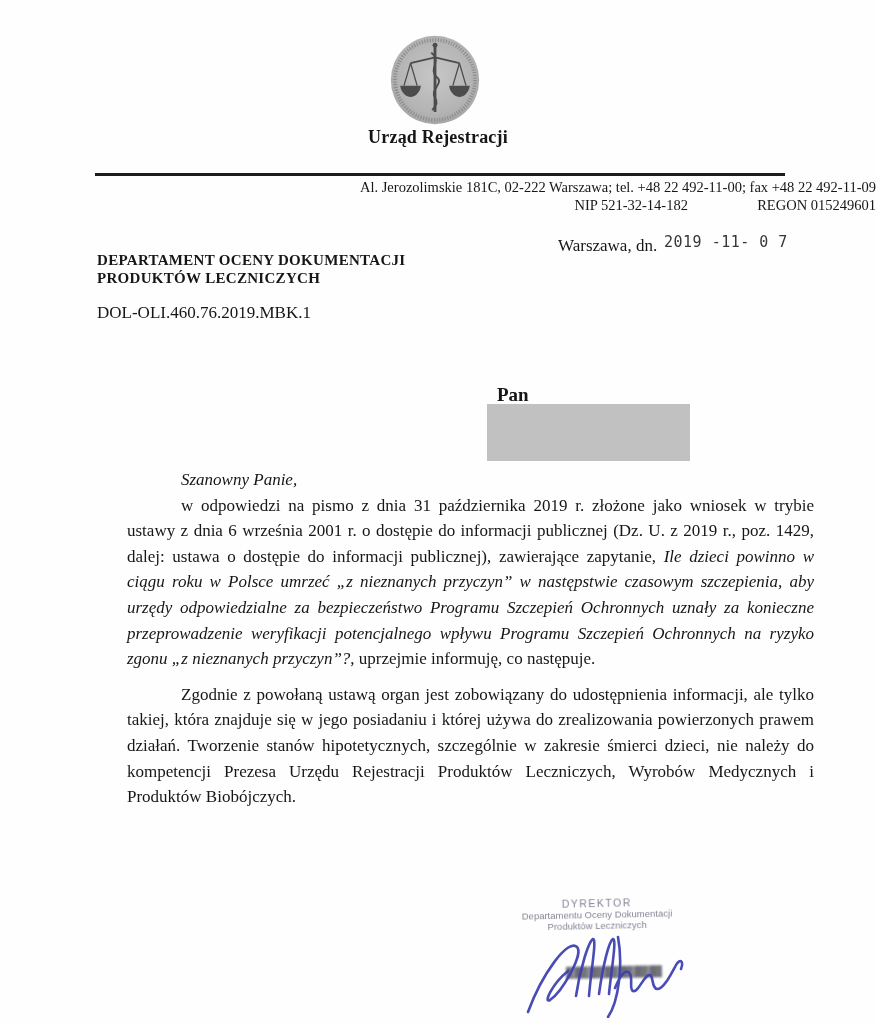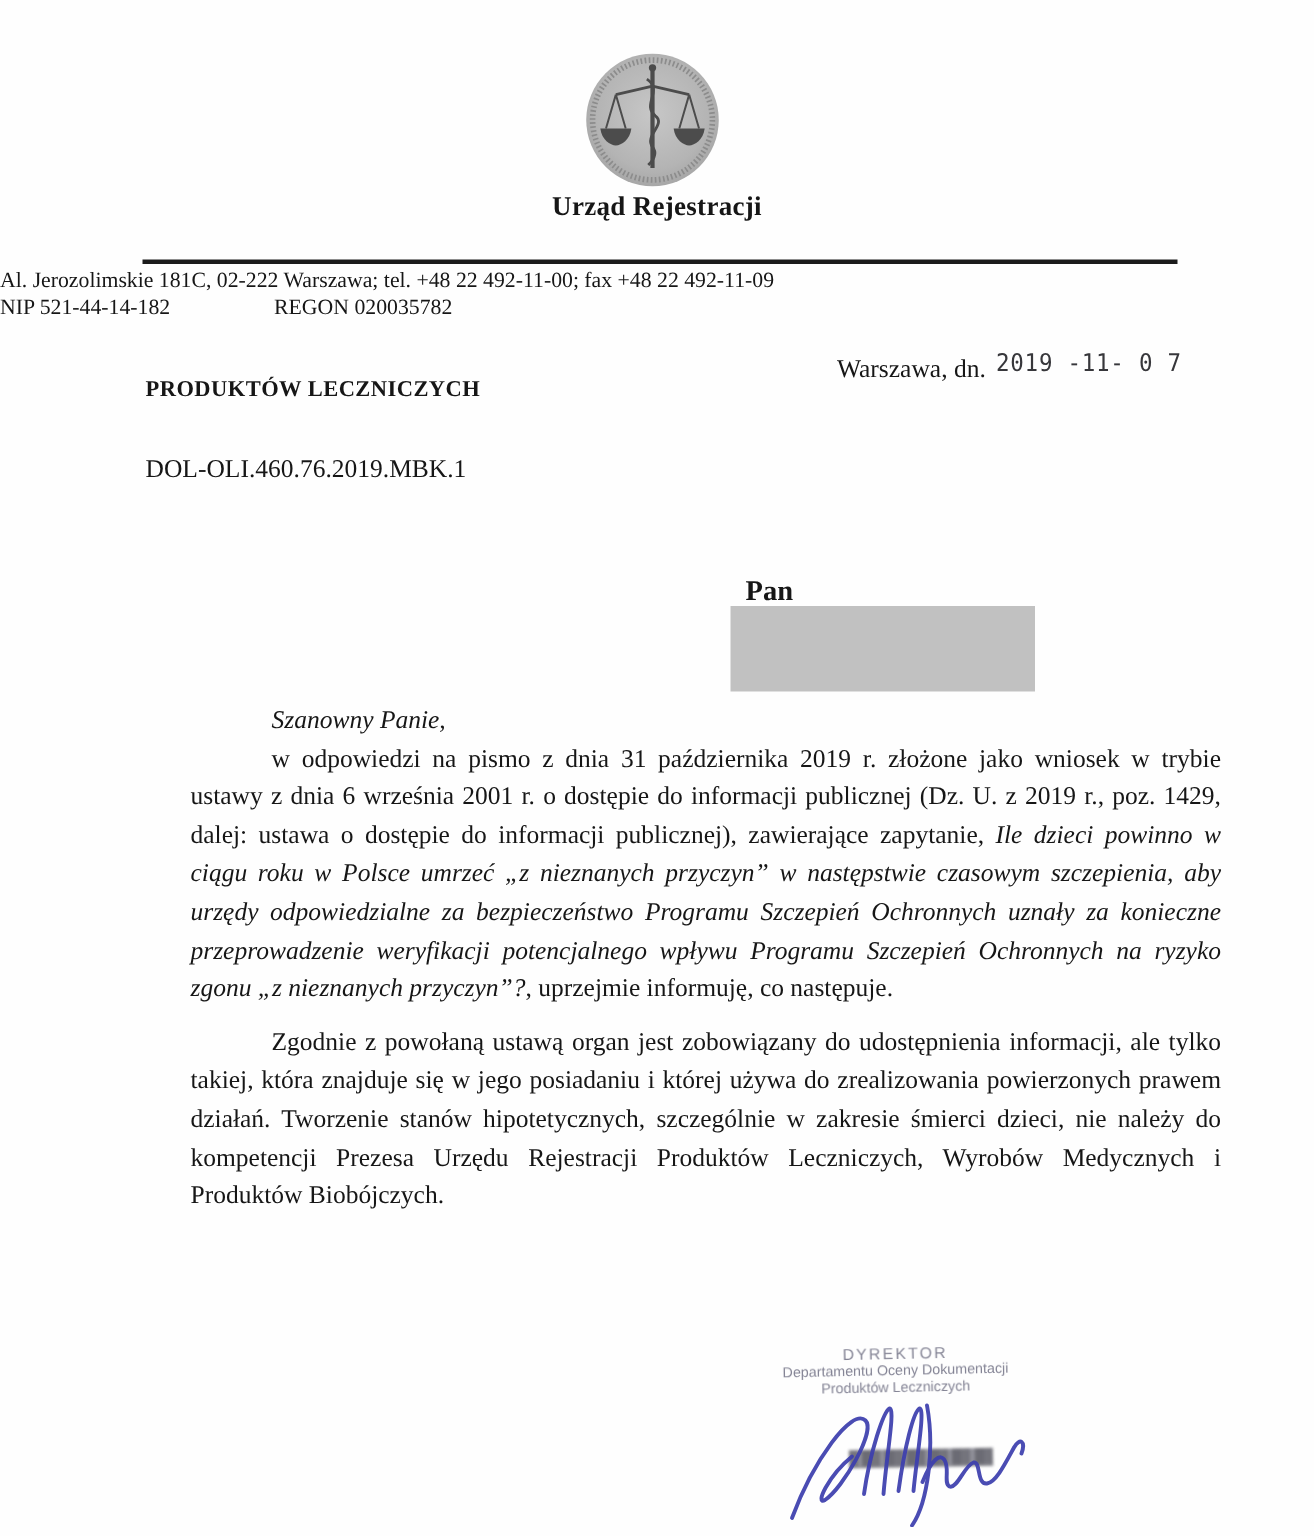--- a/index.html
+++ b/index.html
@@ -6,21 +6,21 @@
   .page{
     position:relative;width:876px;height:1024px;background:#fefefe;
     font-family:"Liberation Serif",serif;color:#161616;overflow:hidden;
   }
   
   .logo{position:absolute;left:388px;top:33px;width:94px;height:94px;}
   .org{position:absolute;left:0;top:127px;width:876px;text-align:center;font-weight:bold;}
   .org .l1{font-size:18px;line-height:21px;letter-spacing:.2px;}
   .org .l2{font-size:19px;line-height:22px;letter-spacing:.2px;}
   .rule{position:absolute;left:95px;top:173px;width:690px;height:2.5px;background:#1c1c1c;}
-  .addr{position:absolute;left:0;top:179px;width:876px;text-align:left;font-size:14.5px;line-height:17.5px;}
+  .addr{position:absolute;left:0;top:179px;width:876px;text-align:right;font-size:14.5px;line-height:17.5px;}
   .addr .ids span{display:inline-block;}
   .addr .ids .gap{width:62px;}
   
   .dateline-place{position:absolute;left:558px;top:236px;font-size:17px;}
   .dateline-stamp{
     position:absolute;left:664px;top:233px;font-family:"DejaVu Sans Mono",monospace;
     font-size:15px;letter-spacing:.5px;color:#37373b;transform:scaleY(1.08);
   }
   
   .dept{position:absolute;left:97px;top:251px;font-weight:bold;font-size:15px;line-height:18px;letter-spacing:.3px;}
@@ -81,30 +81,31 @@
 
   <div class="org">
     <div class="l1">Urząd Rejestracji</div>
   </div>
 
   <div class="rule"></div>
 
   <div class="addr">
     <div>Al. Jerozolimskie 181C, 02-222 Warszawa; tel. +48 22 492-11-00; fax +48 22 492-11-09</div>
     <div class="ids">
-      <span>NIP 521-44-14-182</span>
+      <span>NIP 521-32-14-182</span>
       <span class="gap"></span>
-      <span>REGON 020035782</span>
+      <span>REGON 015249601</span>
     </div>
   </div>
 
   <div class="dateline-place">Warszawa, dn.</div>
   <div class="dateline-stamp">2019 -11- 0 7</div>
 
   <div class="dept">
+    <div>DEPARTAMENT OCENY DOKUMENTACJI</div>
     <div>PRODUKTÓW LECZNICZYCH</div>
   </div>
   <div class="ref">DOL-OLI.460.76.2019.MBK.1</div>
 
   <div class="pan">Pan</div>
   <div class="redact"></div>
 
   <div class="body">
     <p class="greet"><i>Szanowny Panie,</i></p>
     <p><span>w odpowiedzi na pismo z dnia 31 października 2019 r. złożone jako wniosek w trybie ustawy z dnia 6 września 2001 r. o dostępie do informacji publicznej (Dz. U. z 2019 r., poz. 1429, dalej: ustawa o dostępie do informacji publicznej), zawierające zapytanie, </span><i>Ile dzieci powinno w ciągu roku w Polsce umrzeć „z nieznanych przyczyn” w następstwie czasowym szczepienia, aby urzędy odpowiedzialne za bezpieczeństwo Programu Szczepień Ochronnych uznały za konieczne przeprowadzenie weryfikacji potencjalnego wpływu Programu Szczepień Ochronnych na ryzyko zgonu „z nieznanych przyczyn”?</i><span>, uprzejmie informuję, co następuje.</span></p>

